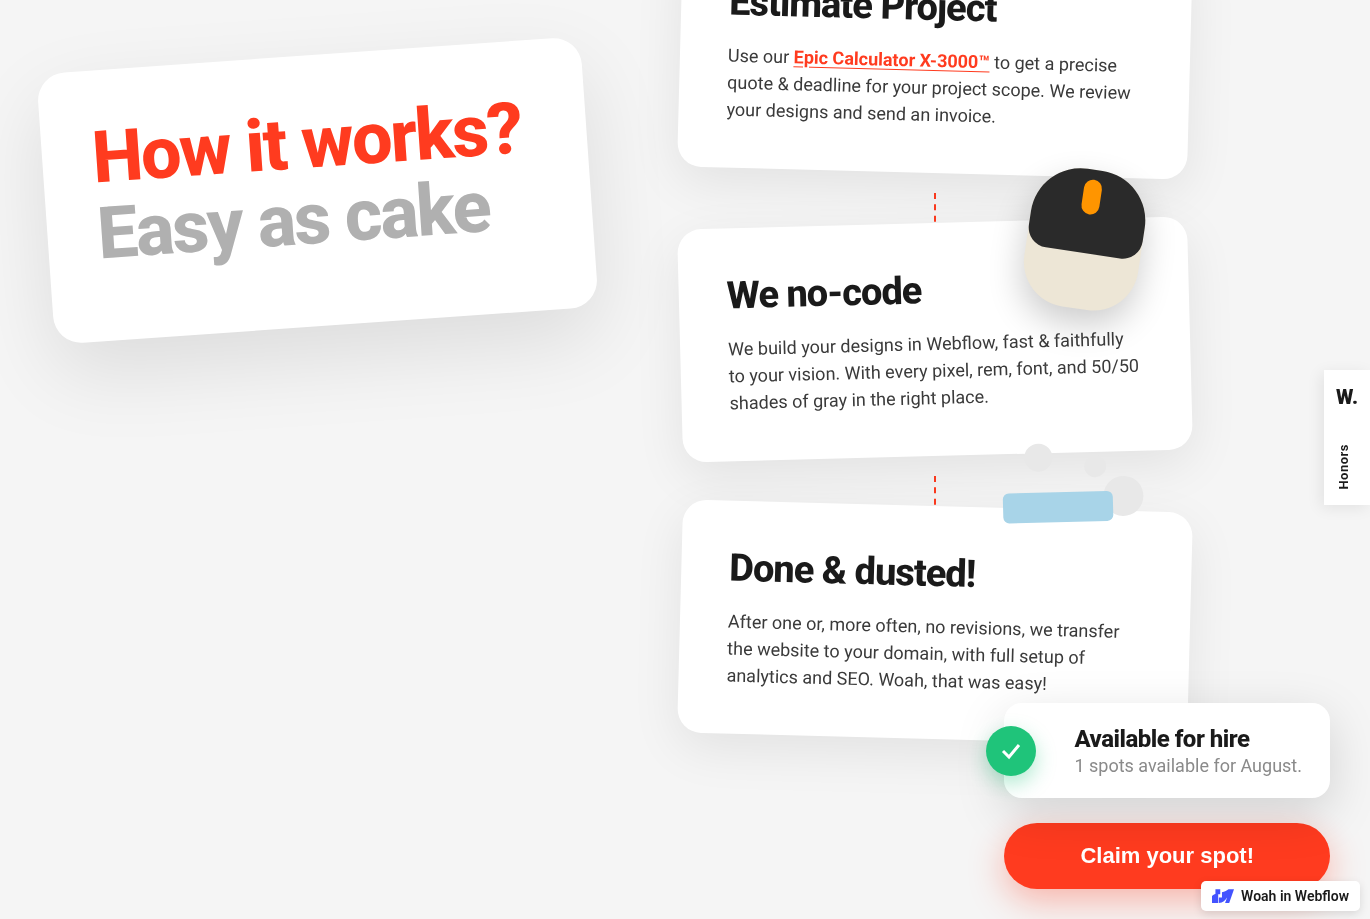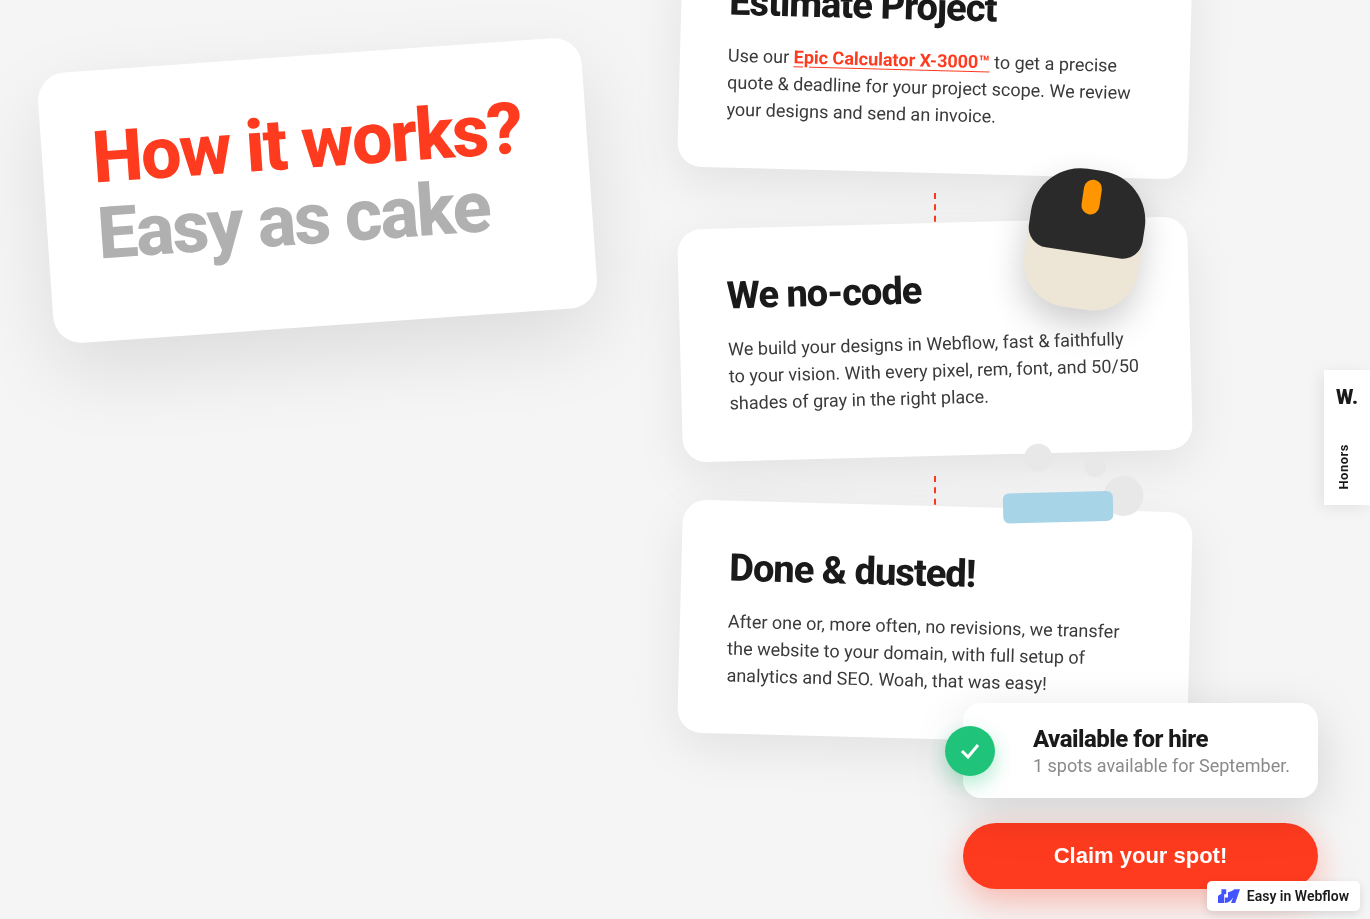--- a/index.html
+++ b/index.html
@@ -171,21 +171,21 @@
       left: 0;
       width: 110px;
       height: 30px;
       background: #a8d4e8;
       border-radius: 6px;
       transform: rotate(-3deg);
     }
 
     .cta-widget {
       position: fixed;
-      right: 52px;
+      right: 40px;
       bottom: 30px;
       z-index: 100;
     }
 
     .cta-card {
       background: white;
       border-radius: 18px;
       padding: 22px 28px 22px 70px;
       box-shadow: 0 15px 50px rgba(0,0,0,0.15);
       position: relative;
@@ -344,28 +344,28 @@
 </div>
 
 <div class="cta-widget">
   <div class="cta-card">
     <div class="check-badge">
       <svg viewBox="0 0 24 24">
           <polyline points="4,12 10,18 20,6"></polyline>
         </svg>
     </div>
     <div class="cta-title">Available for hire</div>
-    <div class="cta-subtitle">1 spots available for September.</div>
+    <div class="cta-subtitle">1 spots available for August.</div>
   </div>
   <button class="cta-button">Claim your spot!</button>
 </div>
 
 <a class="webflow-badge">
   <svg class="webflow-icon" viewBox="0 0 32 20" fill="#4353ff">
     <path d="M32 0l-7 20h-6l3-8h-.1c-2.5 4.5-6 7.5-11.9 8v-8h4.5V4.5C18 4 22.5 1.5 24 0h8zM12 0v7.5c-3 0-5.5.5-7 2V0h7zM0 20V10c2-2 5-3.5 9-3.5V20H0z"></path>
   </svg>
-  <span>Easy in Webflow</span>
+  <span>Woah in Webflow</span>
 </a>
 
 <a class="honors-tab">
   <div class="honors-w">W.</div>
   <div class="honors-text">Honors</div>
 </a>
 
 </body></html>

